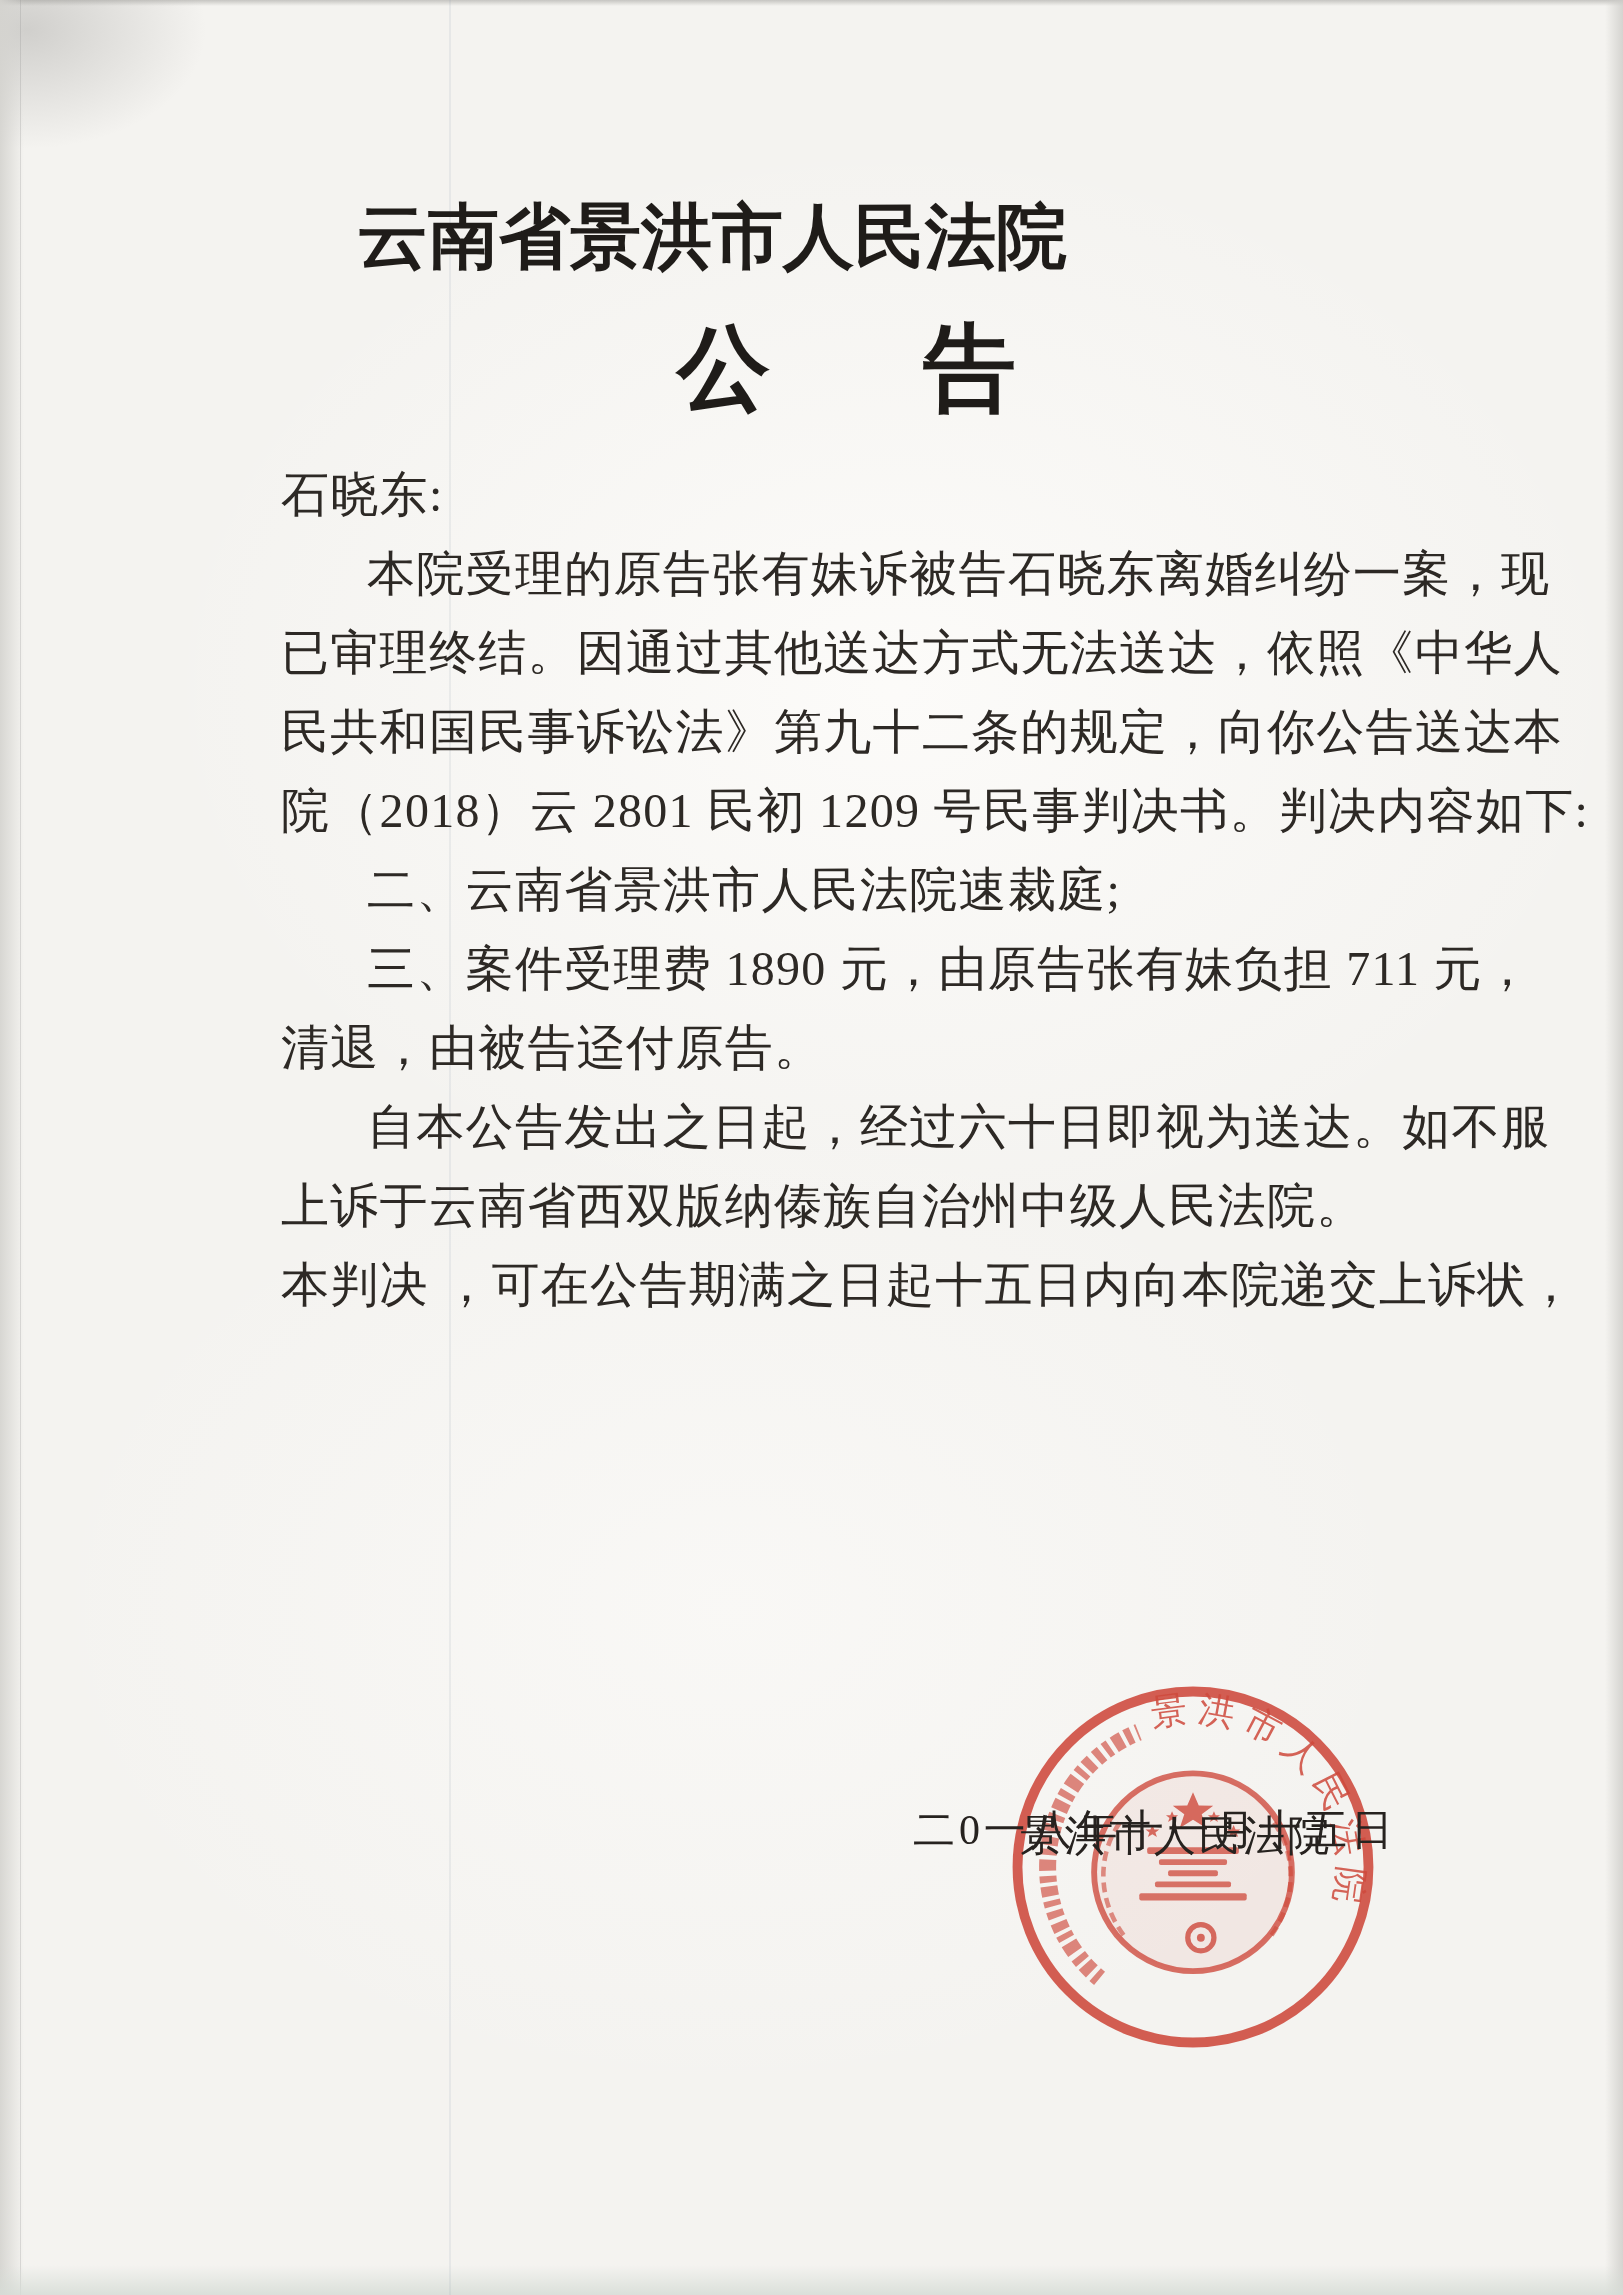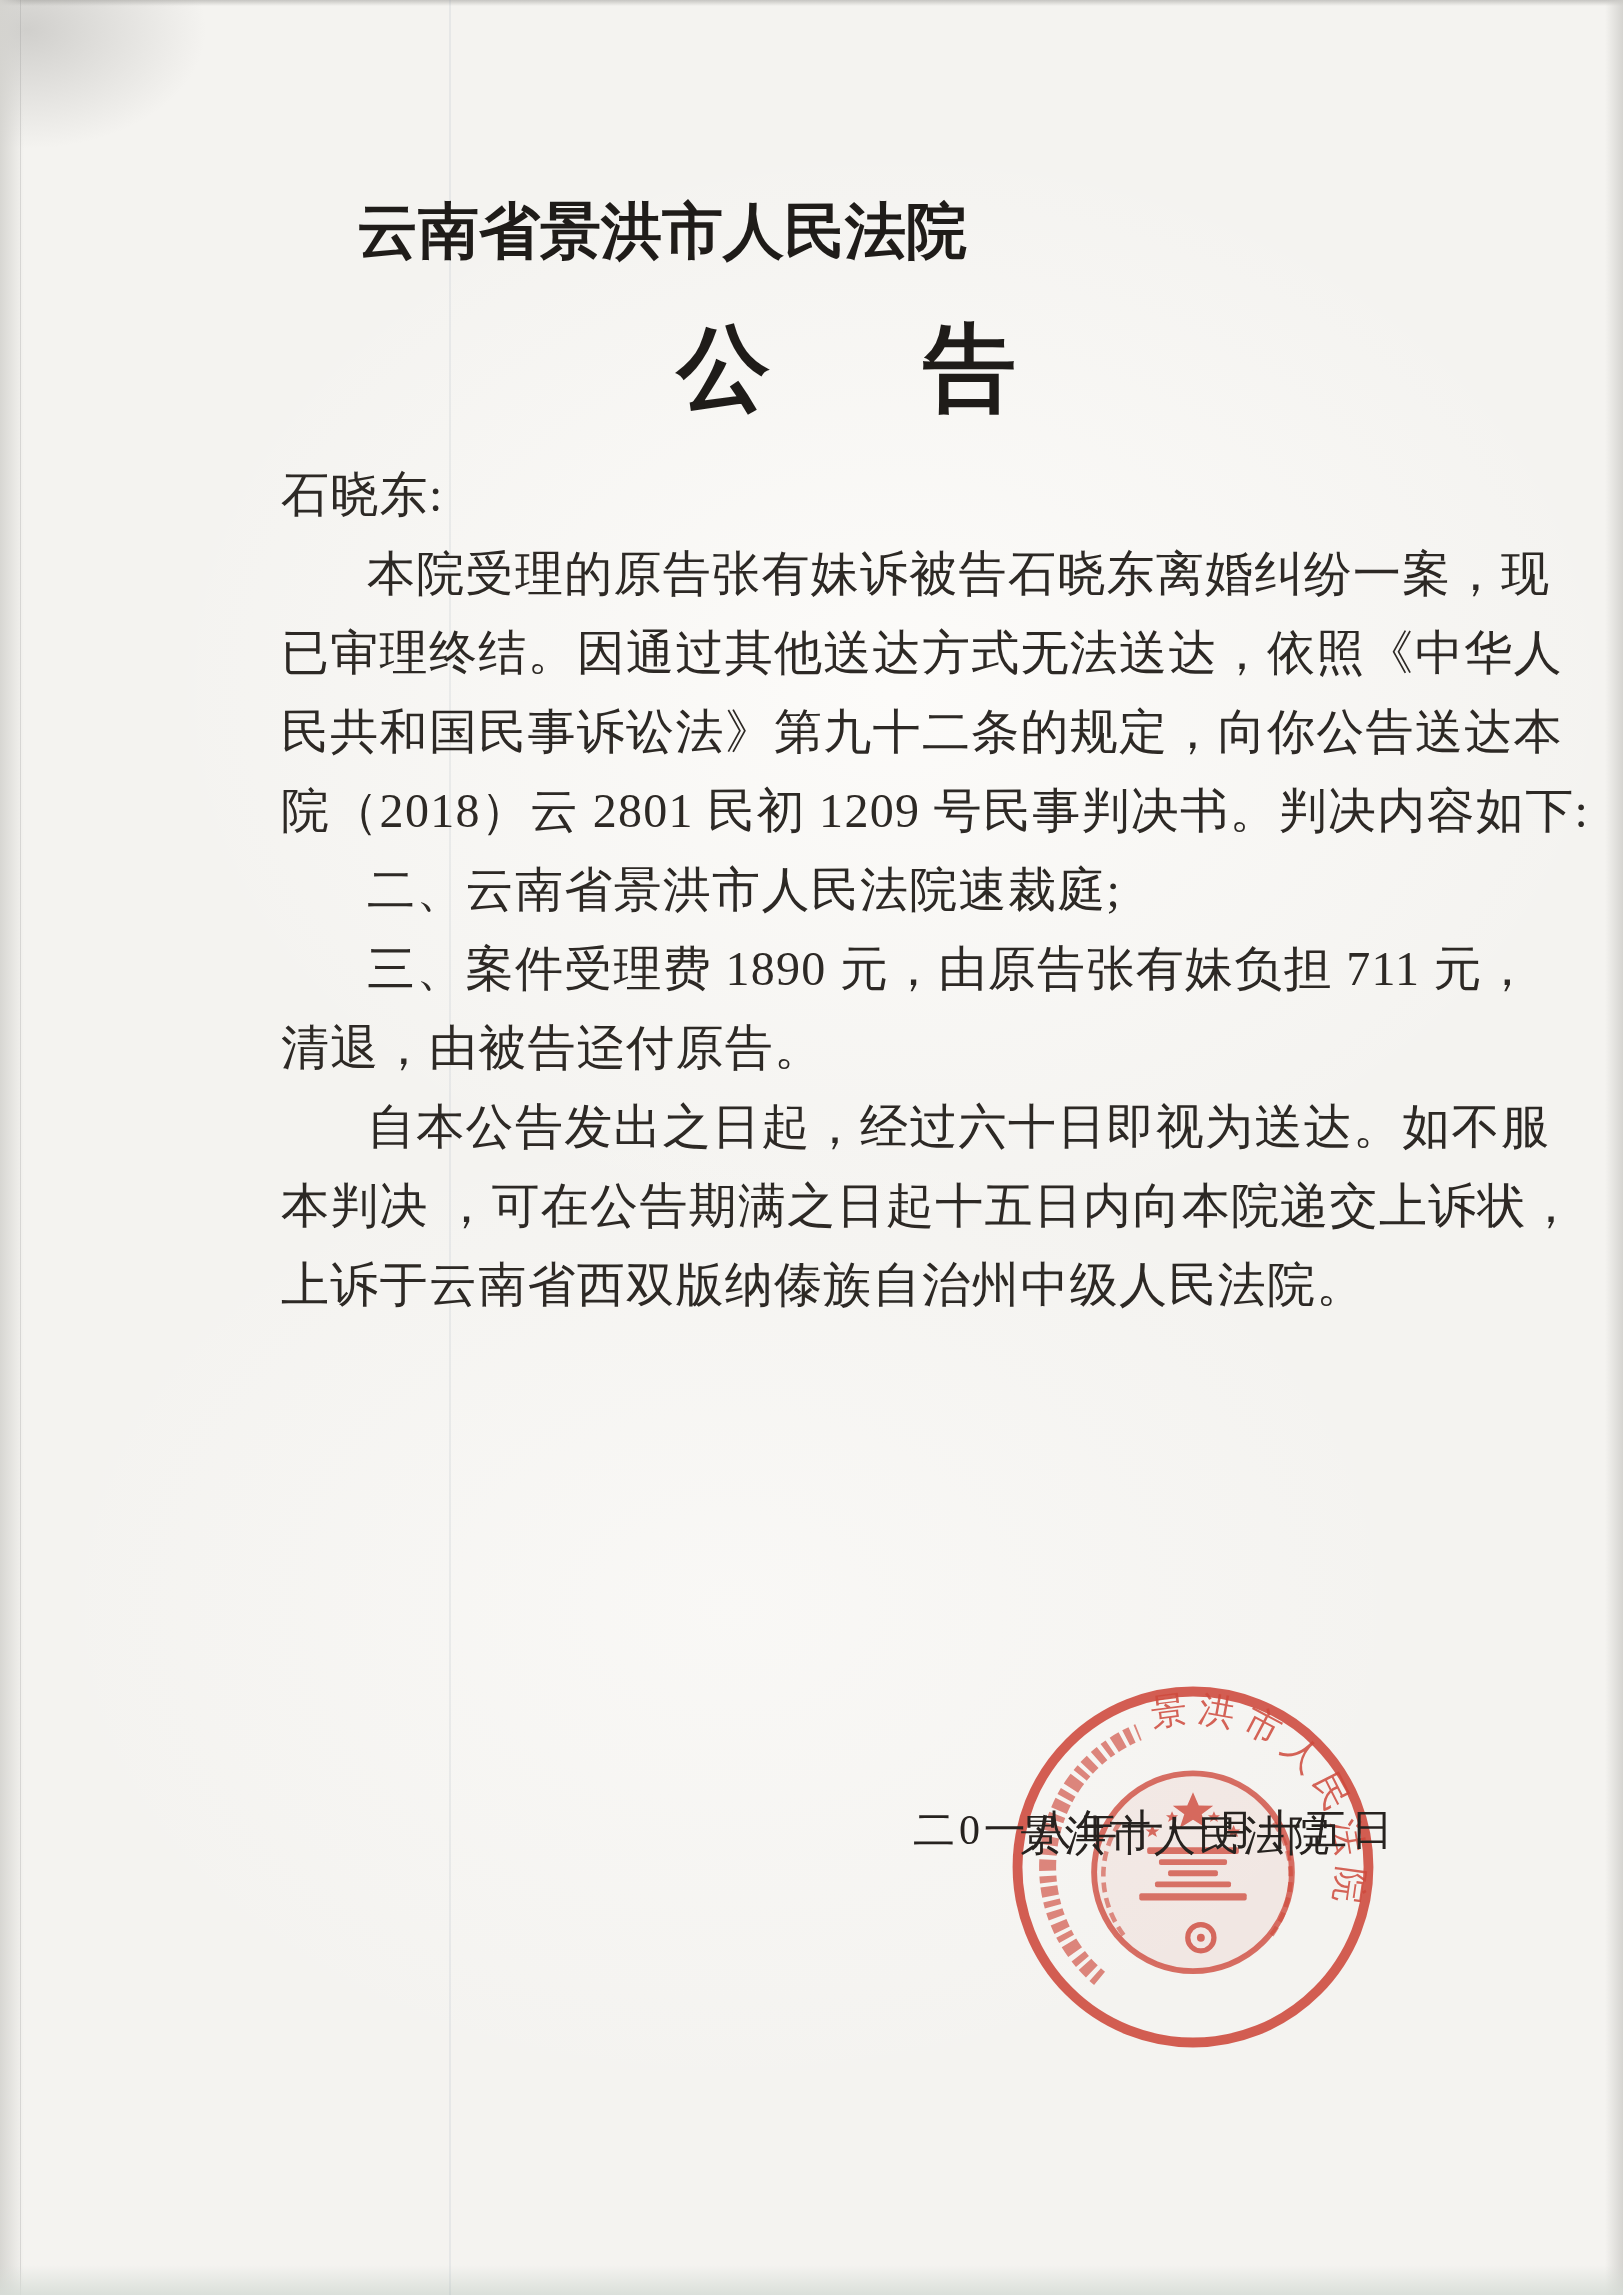--- a/index.html
+++ b/index.html
@@ -24,21 +24,21 @@
                   background:linear-gradient(to left, rgba(205,204,200,0.8), rgba(205,204,200,0)); }
   .shade-bottom { position:absolute; left:0; bottom:0; width:100%; height:30px;
                   background:linear-gradient(to top, rgba(214,220,214,0.85), rgba(214,220,214,0)); }
   .shade-corner-tl { position:absolute; left:0; top:0; width:340px; height:249px;
                   background:radial-gradient(ellipse 275px 183px at 8% 12%, rgba(150,149,146,0.38), rgba(150,149,146,0) 65%); }
   .scan-streak  { position:absolute; left:449px; top:0; width:2px; height:100%;
                   background:rgba(150,162,178,0.14); }
 
   .doc-title {
     position:absolute; left:357px; top:195px;
-    font-size:61px; font-weight:bold; color:#1f1c19;
+    font-size:71px; font-weight:bold; color:#1f1c19;
     letter-spacing:0px; line-height:1.2; white-space:pre;
   }
   .doc-subtitle {
     position:absolute; left:677px; top:313px;
     display:flex; gap:153px;
     font-size:93px; font-weight:bold; color:#1f1c19; line-height:1.2;
   }
 
   .body-block {
     position:absolute; left:281px; top:455px; width:1157px;
@@ -88,22 +88,22 @@
   <div class="body-block">
     <div class="line">石晓东:</div>
     <div class="line indent">本院受理的原告张有妹诉被告石晓东离婚纠纷一案，现</div>
     <div class="line">已审理终结。因通过其他送达方式无法送达，依照《中华人</div>
     <div class="line">民共和国民事诉讼法》第九十二条的规定，向你公告送达本</div>
     <div class="line">院（2018）云 2801 民初 1209 号民事判决书。判决内容如下:</div>
     <div class="line indent">二、云南省景洪市人民法院速裁庭;</div>
     <div class="line indent">三、案件受理费 1890 元，由原告张有妹负担 711 元，</div>
     <div class="line">清退，由被告迳付原告。</div>
     <div class="line indent">自本公告发出之日起，经过六十日即视为送达。如不服</div>
+    <div class="line">上诉于云南省西双版纳傣族自治州中级人民法院。</div>
     <div class="line">本判决 ，可在公告期满之日起十五日内向本院递交上诉状，</div>
-    <div class="line">上诉于云南省西双版纳傣族自治州中级人民法院。</div>
   </div>
 
   <svg class="seal" viewBox="-310 -310 620 620" xmlns="http://www.w3.org/2000/svg" color="#cb3a2c">
     <defs>
       <path id="sealTextArc" d="M -61.2 -213.4 A 222 222 0 0 1 215.4 53.7" fill="none"></path>
     </defs>
 
     <circle r="268" fill="none" stroke="currentColor" stroke-width="15" opacity="0.88"></circle>
 
     <text font-size="55" fill="currentColor" opacity="0.85" letter-spacing="13">

